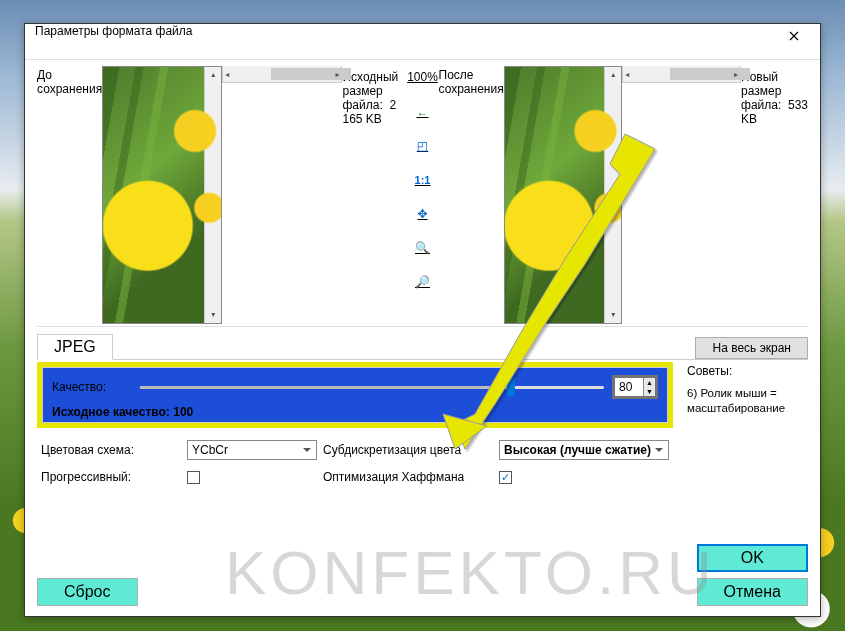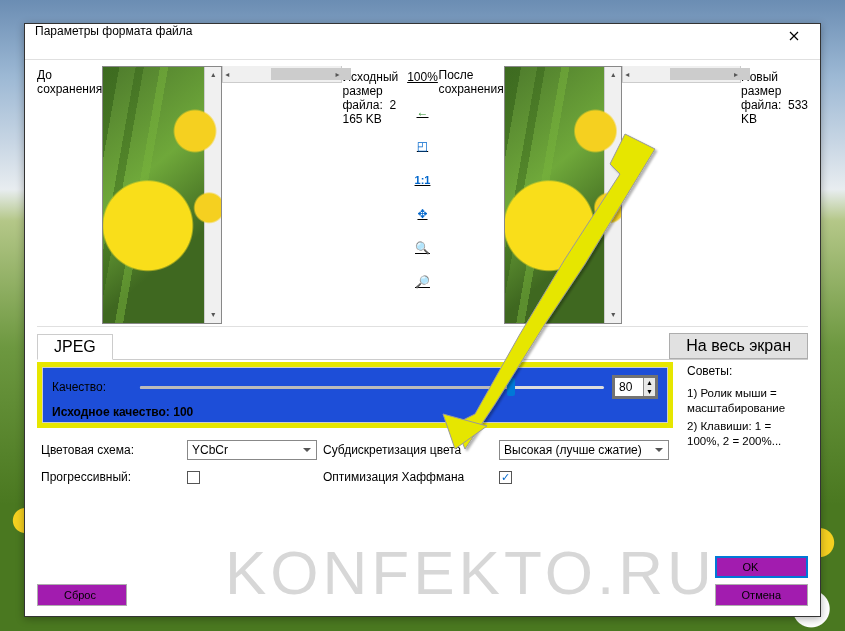--- a/index.html
+++ b/index.html
@@ -32,21 +32,21 @@
 .hscroll { height: 17px; background: #f0f0f0; border: 1px solid #ccc; border-top:none; display: flex; align-items: center; width: 100%; position: relative; }
 .hscroll::before { content:"◂"; position:absolute; left:2px; font-size:8px; color:#555;}
 .hscroll::after { content:"▸"; position:absolute; right:2px; font-size:8px; color:#555;}
 .hscroll-thumb { position:absolute; left:40%; width:80px; top:2px; bottom:2px; background:#ccc;}
 .size-label { font-size: 12px; padding: 4px 0; }
 .toolbar-col { width: 28px; display: flex; flex-direction: column; align-items: center; gap: 14px; padding-top: 28px; text-decoration: underline; }
 .tool-btn { width: 20px; height: 20px; display: flex; align-items: center; justify-content: center; cursor: pointer; color: #0066cc; }
 .sep { height: 1px; background: #e0e0e0; margin: 2px 0 6px; }
 .tab-row { display: flex; align-items: flex-end; gap: 8px; }
 .tab { border: 1px solid #ccc; border-bottom: 1px solid #fff; padding: 3px 16px; font-size: 16px; background:#fff; position:relative; top:1px;}
-.fullscreen-btn { margin-left: auto; padding: 3px 16px; border: 1px solid #adadad; background: #e1e1e1; cursor: pointer; font-size:16px;}
+.fullscreen-btn { margin-left: auto; padding: 3px 16px; border: 1px solid #adadad; background: #e1e1e1; cursor: pointer; font-size:12px;}
 .lower { display: flex; gap: 10px; flex: 1; border-top: 1px solid #ccc; padding-top:0;}
 .lower-left { flex: 1; display: flex; flex-direction: column; }
 .highlight-box { border: 5px solid #e6e600; background: #1d4ed8; padding: 8px 10px 4px; margin: 2px 0 8px; box-shadow: 0 0 0 1px #ccc inset;}
 .quality-row { display: flex; align-items: center; gap: 8px; }
 .quality-label { font-size: 12px; width: 80px;}
 .slider-wrap { flex: 1; display:flex; align-items:center; position:relative; height:20px;}
 .slider-track { flex:1; height:3px; background:#ddd; border-radius:2px; position:relative;}
 .slider-track::before { content:""; position:absolute; left:0; width:80%; top:0; bottom:0; background:#bbb; border-radius:2px;}
 .slider-thumb { position:absolute; left:80%; width:8px; height:18px; background:#0078d7; border-radius:2px; transform:translateX(-50%);}
 .spin { display: flex; align-items: center; border: 3px solid #737373; }
@@ -57,21 +57,21 @@
 .opts-grid { display: grid; grid-template-columns: 140px 130px 170px 1fr; gap: 10px 6px; align-items: center; padding: 4px 4px 0;}
 .opts-grid label { font-size: 12px; }
 .dropdown { display: flex; align-items: center; border: 1px solid #888; background: #fff; padding: 2px 4px; font-size: 12px; min-width: 80px; position:relative; cursor:pointer;}
 .dropdown::after { content:""; position:absolute; right:5px; border:4px solid transparent; border-top-color:#555; top:7px;}
 .checkbox { width: 13px; height: 13px; border: 1px solid #555; display: inline-flex; align-items: center; justify-content: center; cursor:pointer; background:#fff;}
 .checkbox.checked::after { content:"✓"; font-size: 11px; color:#0066cc; line-height:11px;}
 .tips { width: 140px; padding: 4px 2px 0 4px; font-size: 12px; }
 .tips-title { margin-bottom: 8px; }
 .tips p { font-size: 11.5px; line-height: 1.3; margin-bottom:3px;}
 .button-row { display: flex; padding-top: 6px; align-items:flex-end;}
-.btn { padding: 4px 26px; border: 1px solid #adadad; background: #a21caf; cursor: pointer; font-size:11px; min-width:90px; text-align:left;}
+.btn { padding: 4px 26px; border: 1px solid #adadad; background: #5eead4; cursor: pointer; font-size:16px; min-width:90px; text-align:center;}
 .btn.primary { border: 2px solid #0078d7; padding: 3px 26px;}
 .btn-stack { display:flex; flex-direction:column; gap:6px; margin-left:auto; }
 .watermark { position: absolute; left: 200px; bottom: 8px; font-size: 62px; color: rgba(140,140,140,.35); font-weight: 400; letter-spacing: 4px; pointer-events: none; font-family: Arial, sans-serif;}
 .arrow { position: absolute; pointer-events: none; }
 </style>
 </head>
 <body>
 
 <div class="bg"></div>
 
@@ -164,35 +164,34 @@
             <span>Исходное качество:</span> <span>100</span>
           </div>
         </div>
 
         <div class="opts-grid">
           <label>Цветовая схема:</label>
           <div class="dropdown">
               <span>YCbCr</span>
             </div>
           <label>Субдискретизация цвета</label>
-          <div class="dropdown" style="min-width:170px;">
+          <div class="dropdown" style="min-width:170px;font-weight:bold;">
               <span>Высокая (лучше сжатие)</span>
             </div>
 
           <label>Прогрессивный:</label>
           <div class="checkbox"></div>
           <label>Оптимизация Хаффмана</label>
           <div class="checkbox checked"></div>
         </div>
       </div>
 
       <div class="tips">
         <div class="tips-title">Советы:</div>
-        <p>1) Ролик мыши = масштабирование</p>
-        <p>2) Клавиши: 1 = 100%, 2 = 200%...</p>
+        <p>6) Ролик мыши = масштабирование</p>
       </div>
     </div>
 
     <div class="button-row">
       <button class="btn">Сброс</button>
       <div class="btn-stack">
         <button class="btn primary">OK</button>
         <button class="btn">Отмена</button>
       </div>
     </div>

